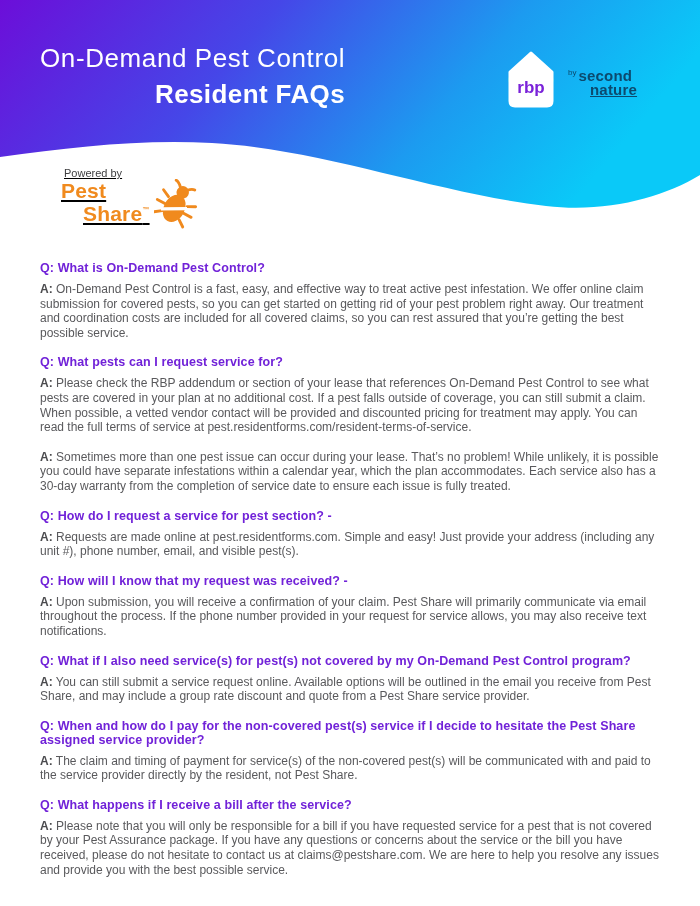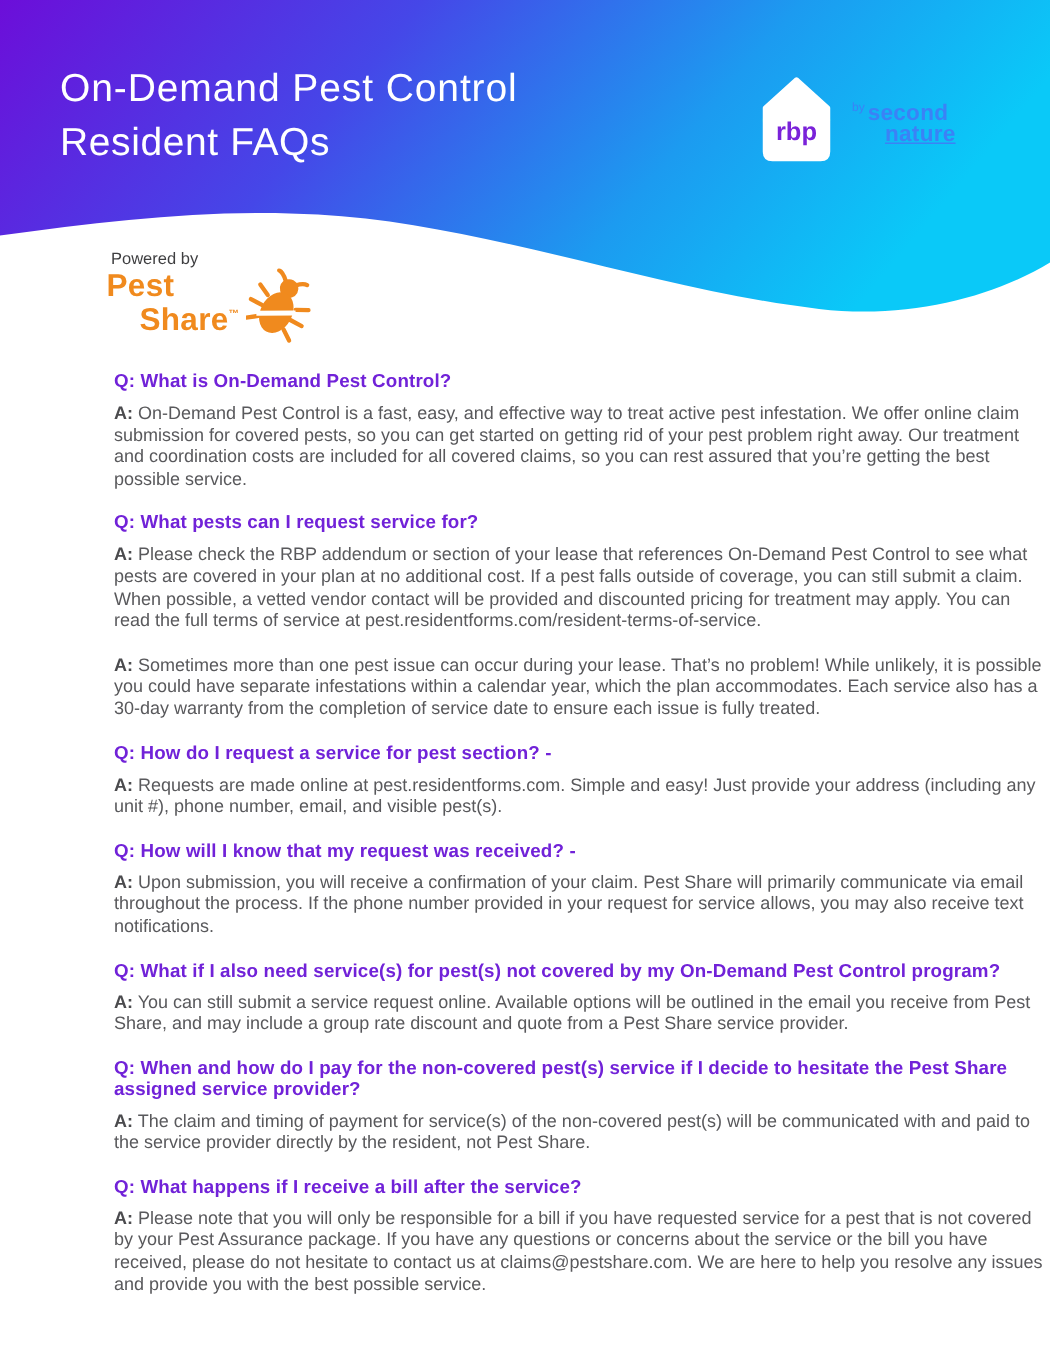--- a/index.html
+++ b/index.html
@@ -3,41 +3,41 @@
 <meta charset="utf-8">
 <style>
   html,body{margin:0;padding:0;}
   body{font-family:"Liberation Sans",sans-serif;background:#fff;}
   .page{position:relative;width:700px;height:879px;background:#ffffff;overflow:hidden;}
 
   
   .header-wave{position:absolute;top:0;left:0;width:700px;height:232px;}
   .header-titles{position:absolute;left:40px;top:40px;color:#ffffff;}
   .title-line1{font-size:26px;font-weight:400;letter-spacing:0.6px;line-height:36px;}
-  .title-line2{font-size:26px;font-weight:400;letter-spacing:0.4px;line-height:36px;}
+  .title-line2{font-size:26px;font-weight:700;letter-spacing:0.4px;line-height:36px;text-align:right;}
 
   .rbp-lockup{position:absolute;left:503px;top:50px;display:flex;align-items:center;}
   .rbp-badge{width:56px;height:60px;flex:0 0 auto;}
-  .sn-text{margin-left:9px;color:#3b82f6;line-height:14px;margin-top:2px;}
+  .sn-text{margin-left:9px;color:#0c4a6e;line-height:14px;margin-top:2px;}
   .sn-by{font-size:8px;font-weight:400;vertical-align:6px;margin-right:2px;}
   .sn-word{font-size:15px;font-weight:700;letter-spacing:0.2px;}
   .sn-line2{margin-left:22px;text-decoration:underline;}
 
   
-  .ps-lockup{position:absolute;left:71px;top:167px;}
+  .ps-lockup{position:absolute;left:61px;top:167px;text-decoration:underline;}
   .ps-powered{font-size:11px;color:#3E3E40;margin:0 0 2px 3px;}
   .ps-row{display:flex;align-items:flex-start;}
   .ps-words{line-height:19px;}
   .ps-word1,.ps-word2{font-size:21px;font-weight:700;color:#F08A1E;letter-spacing:0.2px;}
   .ps-word2{margin-left:22px;}
   .ps-tm{font-size:7px;vertical-align:9px;font-weight:700;color:#F08A1E;}
   .ps-bug{width:44px;height:52px;margin-left:4px;margin-top:-2px;}
 
   
-  .faq{position:absolute;left:40px;top:247px;width:620px;margin-left:36px;}
+  .faq{position:absolute;left:40px;top:261px;width:620px;}
   .qa{margin:0 0 15px 0;}
   .q{margin:0 0 7px 0;font-size:12.5px;line-height:14px;font-weight:700;color:#7122D8;letter-spacing:0.1px;}
   .a{margin:0;font-size:12px;line-height:14.6px;color:#59595C;}
   .a-prefix{font-weight:700;color:#4B4B4E;}
 </style>
 </head>
 <body>
 
 <div class="page">
 

